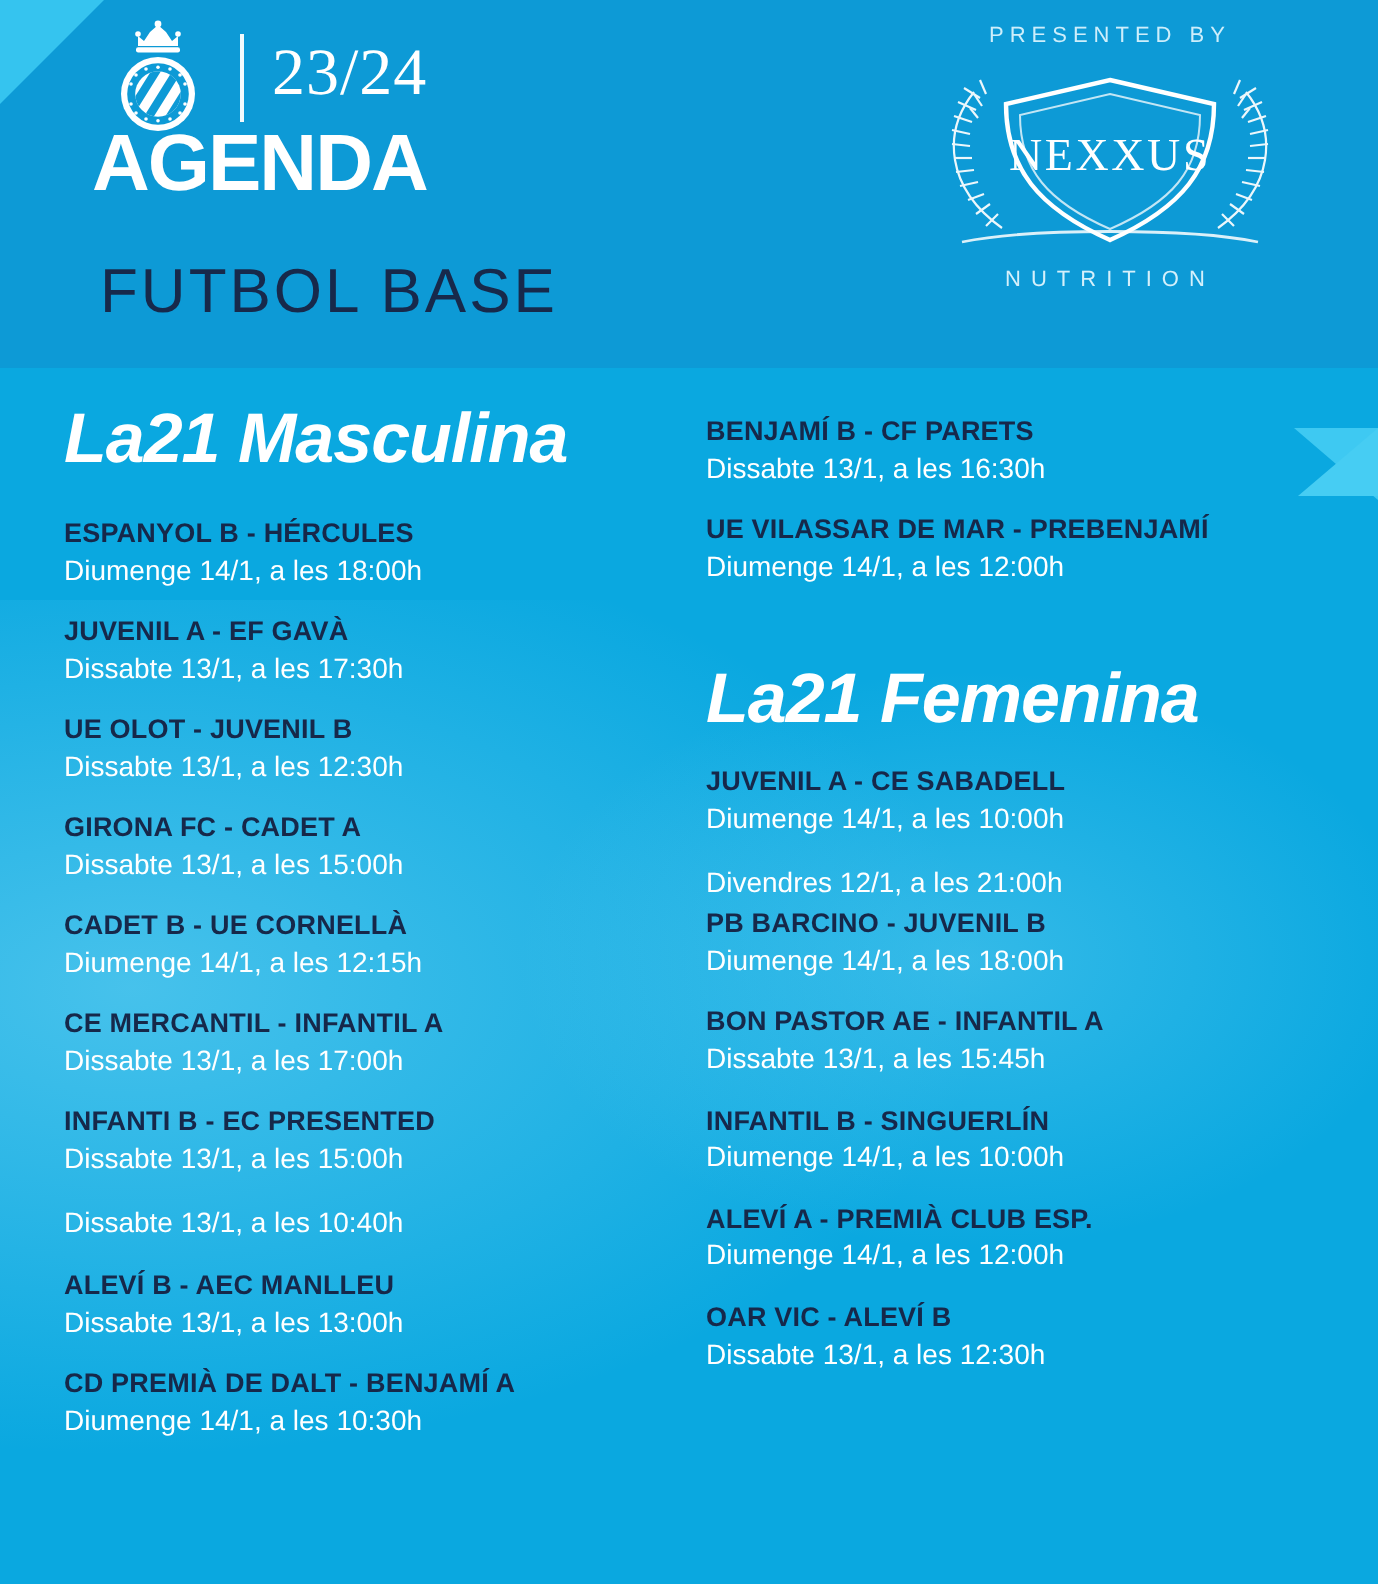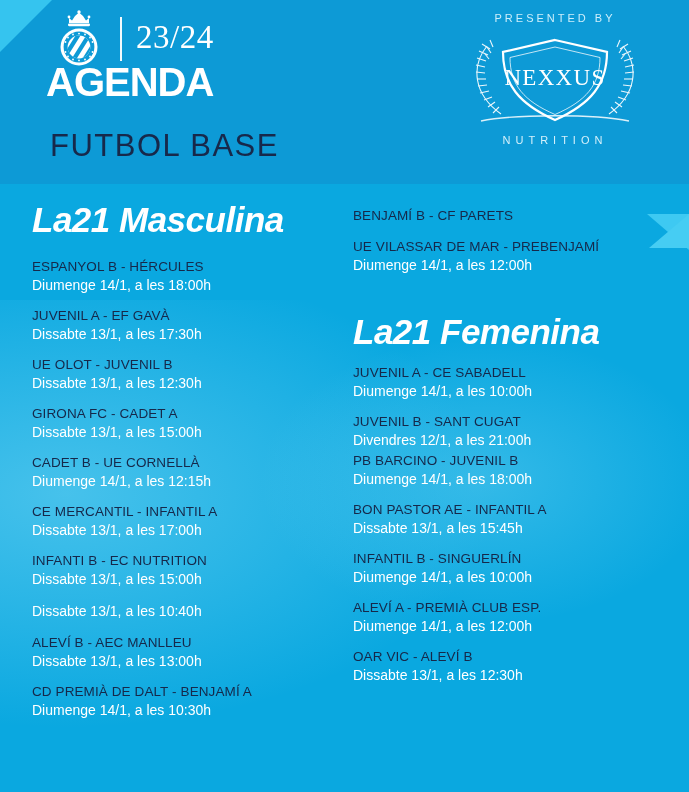--- a/index.html
+++ b/index.html
@@ -182,21 +182,21 @@
     color: #ffffff;
     letter-spacing: -0.5px;
     line-height: 1;
   }
 
   .match {
     margin-bottom: 14px;
   }
   .match-teams {
     font-family: "Liberation Sans", sans-serif;
-    font-weight: 400;
+    font-weight: 700;
     font-size: 13.5px;
     color: #16284a;
     letter-spacing: 0.1px;
     line-height: 1.25;
     white-space: nowrap;
   }
   .match-when {
     font-family: "Liberation Sans", sans-serif;
     font-weight: 400;
     font-size: 14px;
@@ -349,51 +349,51 @@
         </div>
         <div class="match">
           <div class="match-teams">CADET B - UE CORNELLÀ</div>
           <div class="match-when">Diumenge 14/1, a les 12:15h</div>
         </div>
         <div class="match">
           <div class="match-teams">CE MERCANTIL - INFANTIL A</div>
           <div class="match-when">Dissabte 13/1, a les 17:00h</div>
         </div>
         <div class="match">
-          <div class="match-teams">INFANTI B - EC NUTRITION</div>
+          <div class="match-teams">INFANTI B - EC PRESENTED</div>
           <div class="match-when">Dissabte 13/1, a les 15:00h</div>
         </div>
         <div class="match">
           <div class="match-when">Dissabte 13/1, a les 10:40h</div>
         </div>
         <div class="match">
           <div class="match-teams">ALEVÍ B - AEC MANLLEU</div>
           <div class="match-when">Dissabte 13/1, a les 13:00h</div>
         </div>
         <div class="match">
           <div class="match-teams">CD PREMIÀ DE DALT - BENJAMÍ A</div>
           <div class="match-when">Diumenge 14/1, a les 10:30h</div>
         </div>
       </div>
     <div class="col col-right" id="col-right">
         <div style="height: 24px;"></div>
         <div class="match">
           <div class="match-teams">BENJAMÍ B - CF PARETS</div>
+          <div class="match-when">Dissabte 13/1, a les 16:30h</div>
         </div>
         <div class="match">
           <div class="match-teams">UE VILASSAR DE MAR - PREBENJAMÍ</div>
           <div class="match-when">Diumenge 14/1, a les 12:00h</div>
         </div>
         <div class="section-head" style="margin-top: 40px; margin-bottom: 16px;">La21 Femenina</div>
         <div class="match">
           <div class="match-teams">JUVENIL A - CE SABADELL</div>
           <div class="match-when">Diumenge 14/1, a les 10:00h</div>
         </div>
         <div class="match tight">
-          <div class="match-teams">JUVENIL B - SANT CUGAT</div>
           <div class="match-when">Divendres 12/1, a les 21:00h</div>
         </div>
         <div class="match">
           <div class="match-teams">PB BARCINO - JUVENIL B</div>
           <div class="match-when">Diumenge 14/1, a les 18:00h</div>
         </div>
         <div class="match">
           <div class="match-teams">BON PASTOR AE - INFANTIL A</div>
           <div class="match-when">Dissabte 13/1, a les 15:45h</div>
         </div>

